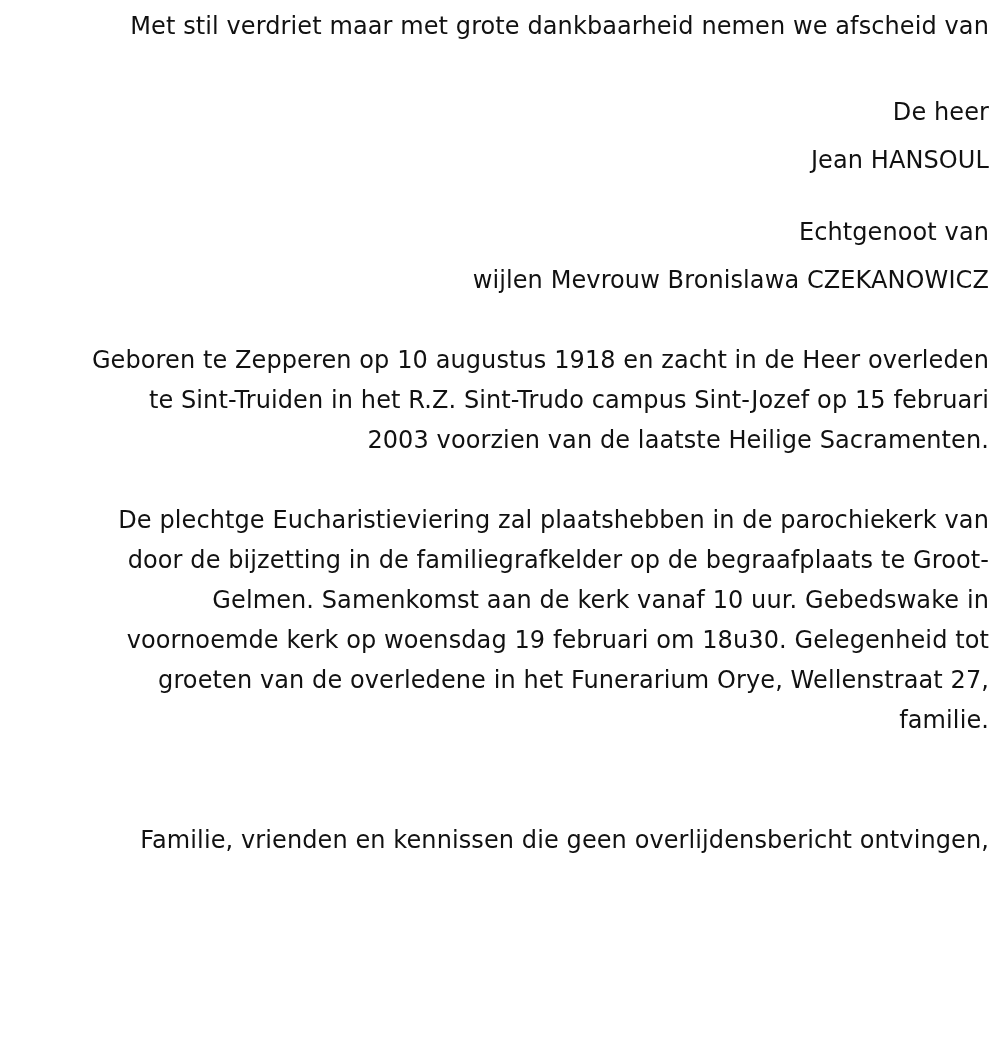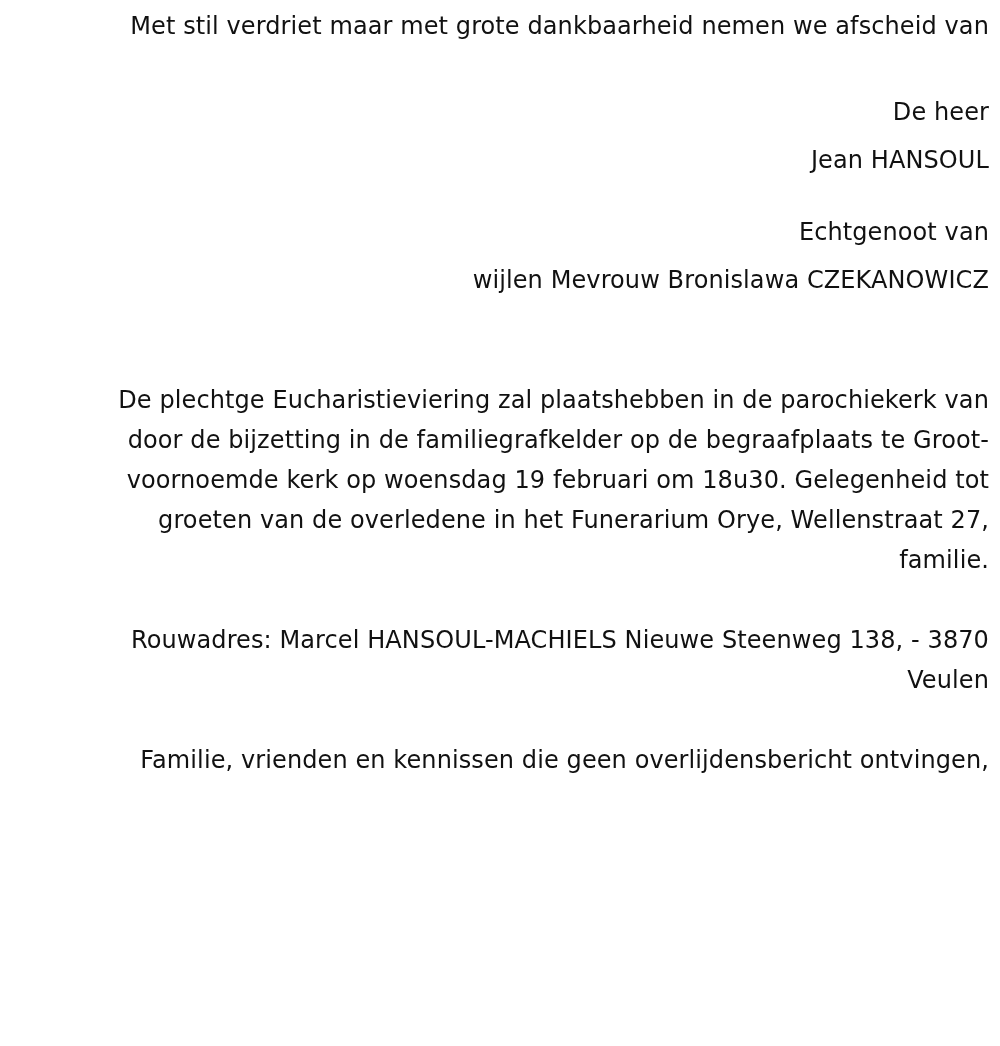--- a/index.html
+++ b/index.html
@@ -53,34 +53,36 @@
 
   <span class="line">Met stil verdriet maar met grote dankbaarheid nemen we afscheid van</span>
   <span class="gap"></span>
 
   <span class="line title-line">De heer</span>
   <span class="line name">Jean HANSOUL</span>
   <span class="line spouse-label">Echtgenoot van</span>
   <span class="line">wijlen Mevrouw Bronislawa CZEKANOWICZ</span>
   <span class="gap"></span>
 
+  <p class="para">
+    <span class="line">Geboren te Zepperen op 10 augustus 1918 en zacht in de Heer overleden</span>
+    <span class="line">te Sint-Truiden in het R.Z. Sint-Trudo campus Sint-Jozef op 15 februari</span>
+    <span class="line">2003 voorzien van de laatste Heilige Sacramenten.</span>
+  </p>
   <span class="gap"></span>
 
   <p class="para">
     <span class="line">De plechtge Eucharistieviering zal plaatshebben in de parochiekerk van</span>
     <span class="line">door de bijzetting in de familiegrafkelder op de begraafplaats te Groot-</span>
+    <span class="line">Gelmen. Samenkomst aan de kerk vanaf 10 uur. Gebedswake in</span>
     <span class="line">voornoemde kerk op woensdag 19 februari om 18u30. Gelegenheid tot</span>
     <span class="line">groeten van de overledene in het Funerarium Orye, Wellenstraat 27,</span>
     <span class="line">familie.</span>
   </p>
   <span class="gap"></span>
 
-  <p class="para">
-    <span class="line">Rouwadres: Marcel HANSOUL-MACHIELS Nieuwe Steenweg 138, - 3870</span>
-    <span class="line">Veulen</span>
-  </p>
   <span class="gap"></span>
 
   <p class="para">
     <span class="line">Familie, vrienden en kennissen die geen overlijdensbericht ontvingen,</span>
   </p>
 
 </div>
 
 </body></html>

